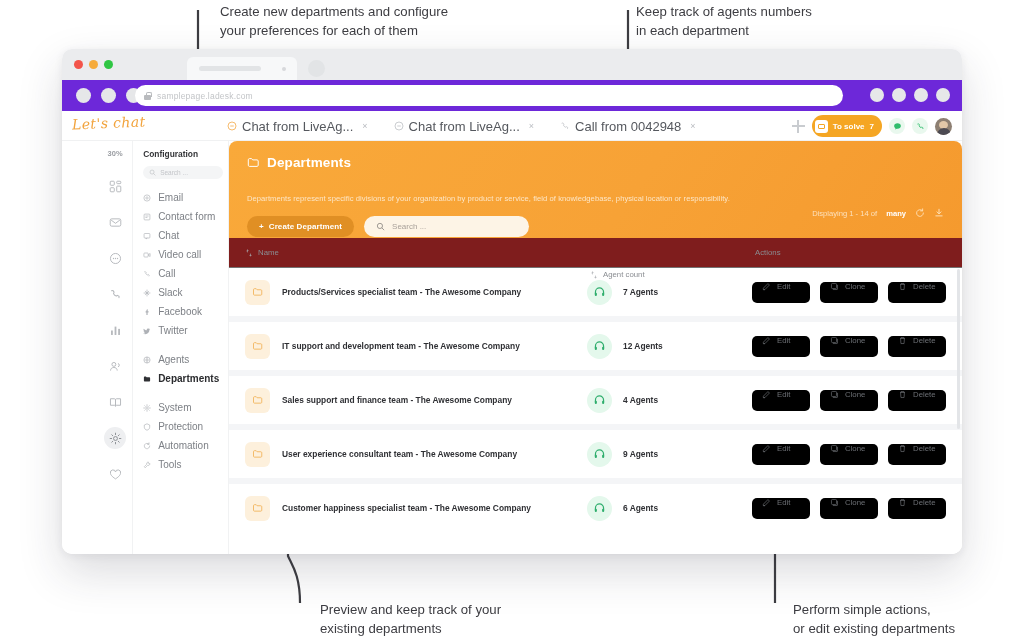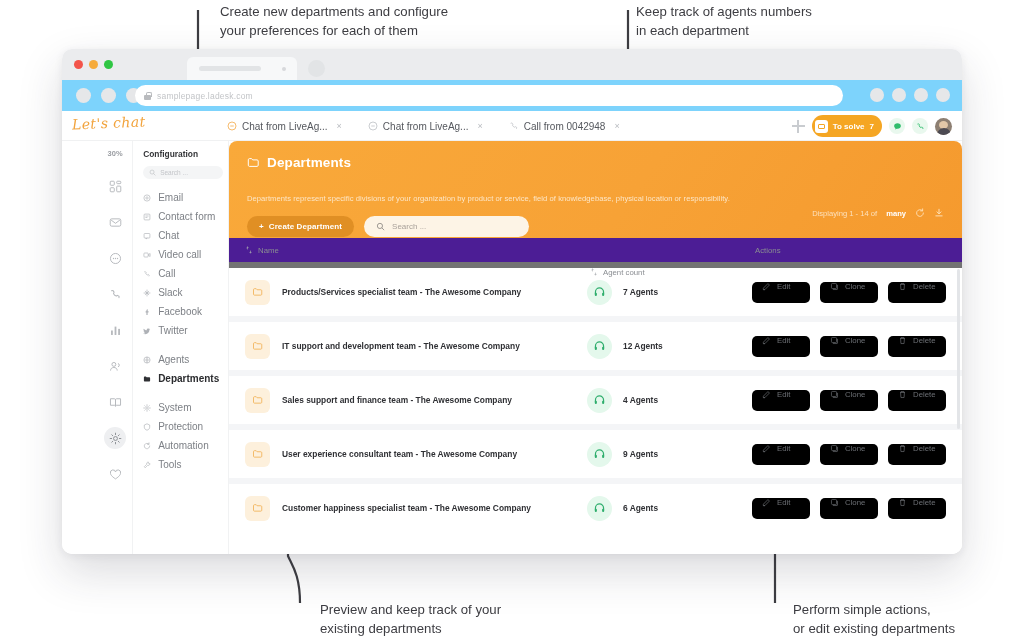--- a/index.html
+++ b/index.html
@@ -43,21 +43,21 @@
   .dot.r{background:#f3544a;} .dot.y{background:#f6ab3b;} .dot.g{background:#2fc643;}
   .chrome-tab {
     position:absolute; left:125px; top:8px; width:110px; height:23px;
     background:#f7f8f9; border-radius:6px 6px 0 0;
   }
   .chrome-tab .bar { position:absolute; left:12px; top:9px; width:62px; height:5px; background:#e2e4e6; border-radius:3px;}
   .chrome-tab .x { position:absolute; right:11px; top:10px; width:4px; height:4px; border-radius:50%; background:#d7d9dc;}
   .chrome-plus { position:absolute; left:246px; top:11px; width:17px; height:17px; border-radius:50%; background:#e2e4e6;}
 
   .chrome-url {
-    height: 31px; background:#7dd3fc; position:relative;
+    height: 31px; background:#6d28d9; position:relative;
   }
   .nav-dots { position:absolute; left:14px; top:8px; display:flex; gap:10px;}
   .nav-dot { width:15px; height:15px; border-radius:50%; background:#e6e7e9;}
   .urlbar {
     position:absolute; left:73px; top:5px; width:708px; height:21px;
     background:#ffffff; border-radius:11px; display:flex; align-items:center; padding-left:9px; gap:6px;
   }
   .urlbar .lock { width:7px; height:8px; position:relative; }
   .urlbar .lock:before{content:"";position:absolute;left:0;bottom:0;width:7px;height:5px;background:#b9bbbe;border-radius:1px;}
   .urlbar .lock:after{content:"";position:absolute;left:1.5px;top:0;width:4px;height:4px;border:1.3px solid #b9bbbe;border-bottom:none;border-radius:2px 2px 0 0;}
@@ -68,21 +68,21 @@
   
   .appbar { height:30px; background:#ffffff; position:relative; border-bottom:1px solid #f0f1f2; }
   .logo {
     position:absolute; left:10px; top:4px;
     font-family:"DejaVu Serif", serif; font-style:italic;
     font-size:14px; color:#f2a33c; letter-spacing:.4px;
     transform: rotate(-2.5deg);
   }
   .apptabs { position:absolute; left:152px; top:0; height:30px; display:flex; align-items:center; gap:0px;}
   .apptab { display:flex; align-items:center; gap:5px; padding:0 13px; height:30px;}
-  .apptab .tlabel { font-size:10px; color:#55585e; }
+  .apptab .tlabel { font-size:13px; color:#55585e; }
   .apptab .tclose { font-size:9px; color:#b9bcc1; margin-left:4px;}
   .ticon { width:10px; height:10px; }
   .appbar-right { position:absolute; right:10px; top:4px; display:flex; align-items:center; gap:7px;}
   .plusbtn { width:13px; height:13px; position:relative; }
   .plusbtn:before,.plusbtn:after{content:"";position:absolute;background:#c9ccd0;}
   .plusbtn:before{left:0;top:5.5px;width:13px;height:1.6px;}
   .plusbtn:after{left:5.7px;top:0;width:1.6px;height:13px;}
   .solvepill {
     display:flex; align-items:center; gap:5px;
     background:#f5a623; border-radius:11px; height:22px; padding:0 8px 0 3px;
@@ -146,21 +146,21 @@
   .displaying {
     position:absolute; right:18px; bottom:20px;
     display:flex; align-items:center; gap:9px;
     font-size:7.6px; color:#fde0bb;
   }
   .displaying b { color:#ffffff; font-weight:bold; }
 
   
   .thead {
     height:30px; display:flex; align-items:center;
-    background:#4c1d95; border-bottom:6px solid #737373; padding:0 16px;
+    background:#7f1d1d; border-bottom:1px solid #737373; padding:0 16px;
   }
   .th { font-size:7.8px; color:#8a8d92; display:flex; align-items:center; gap:5px; }
   .col-name { width:345px; }
   .col-count { width:165px;margin-top:44px; }
   .col-actions { flex:1; }
 
   .tbody { background:#f4f5f7; padding:0; }
   .trow {
     height:48px; background:#ffffff; margin-bottom:6px;
     display:flex; align-items:center; padding:0 16px;

